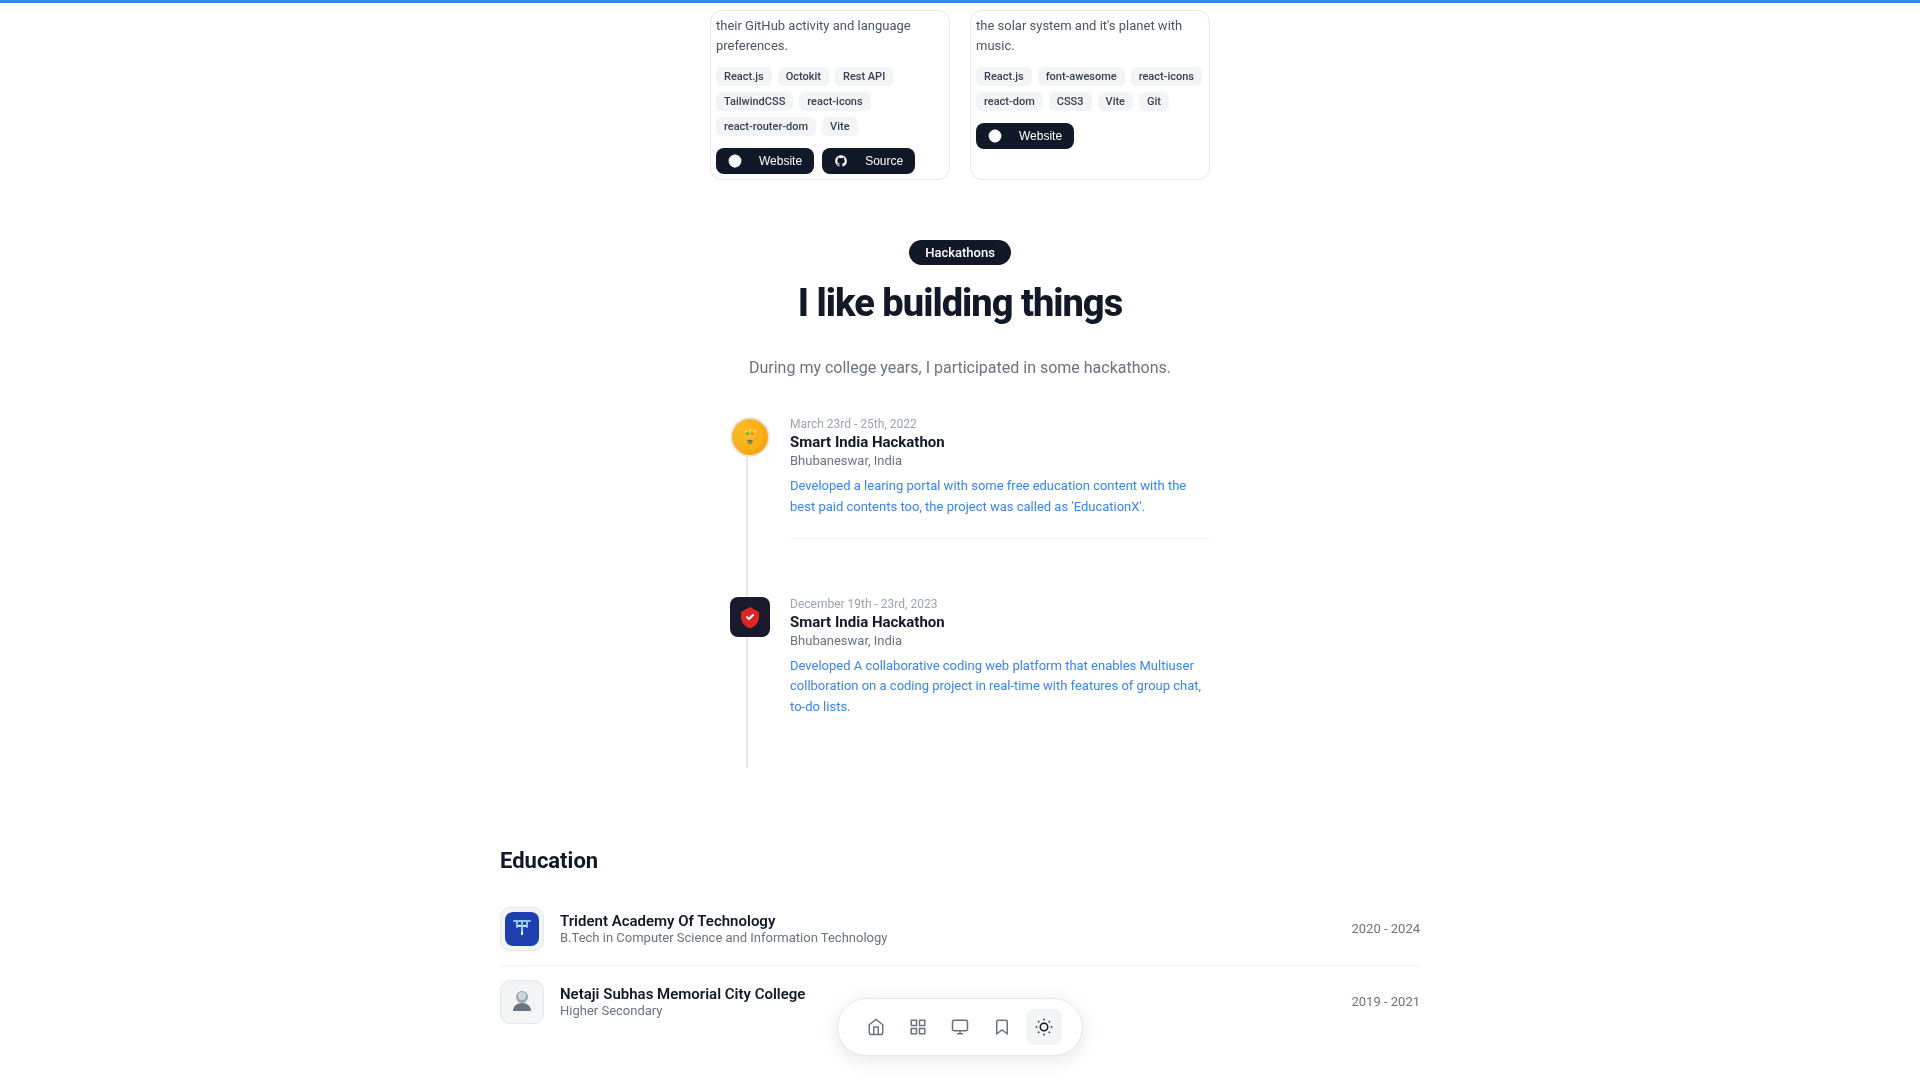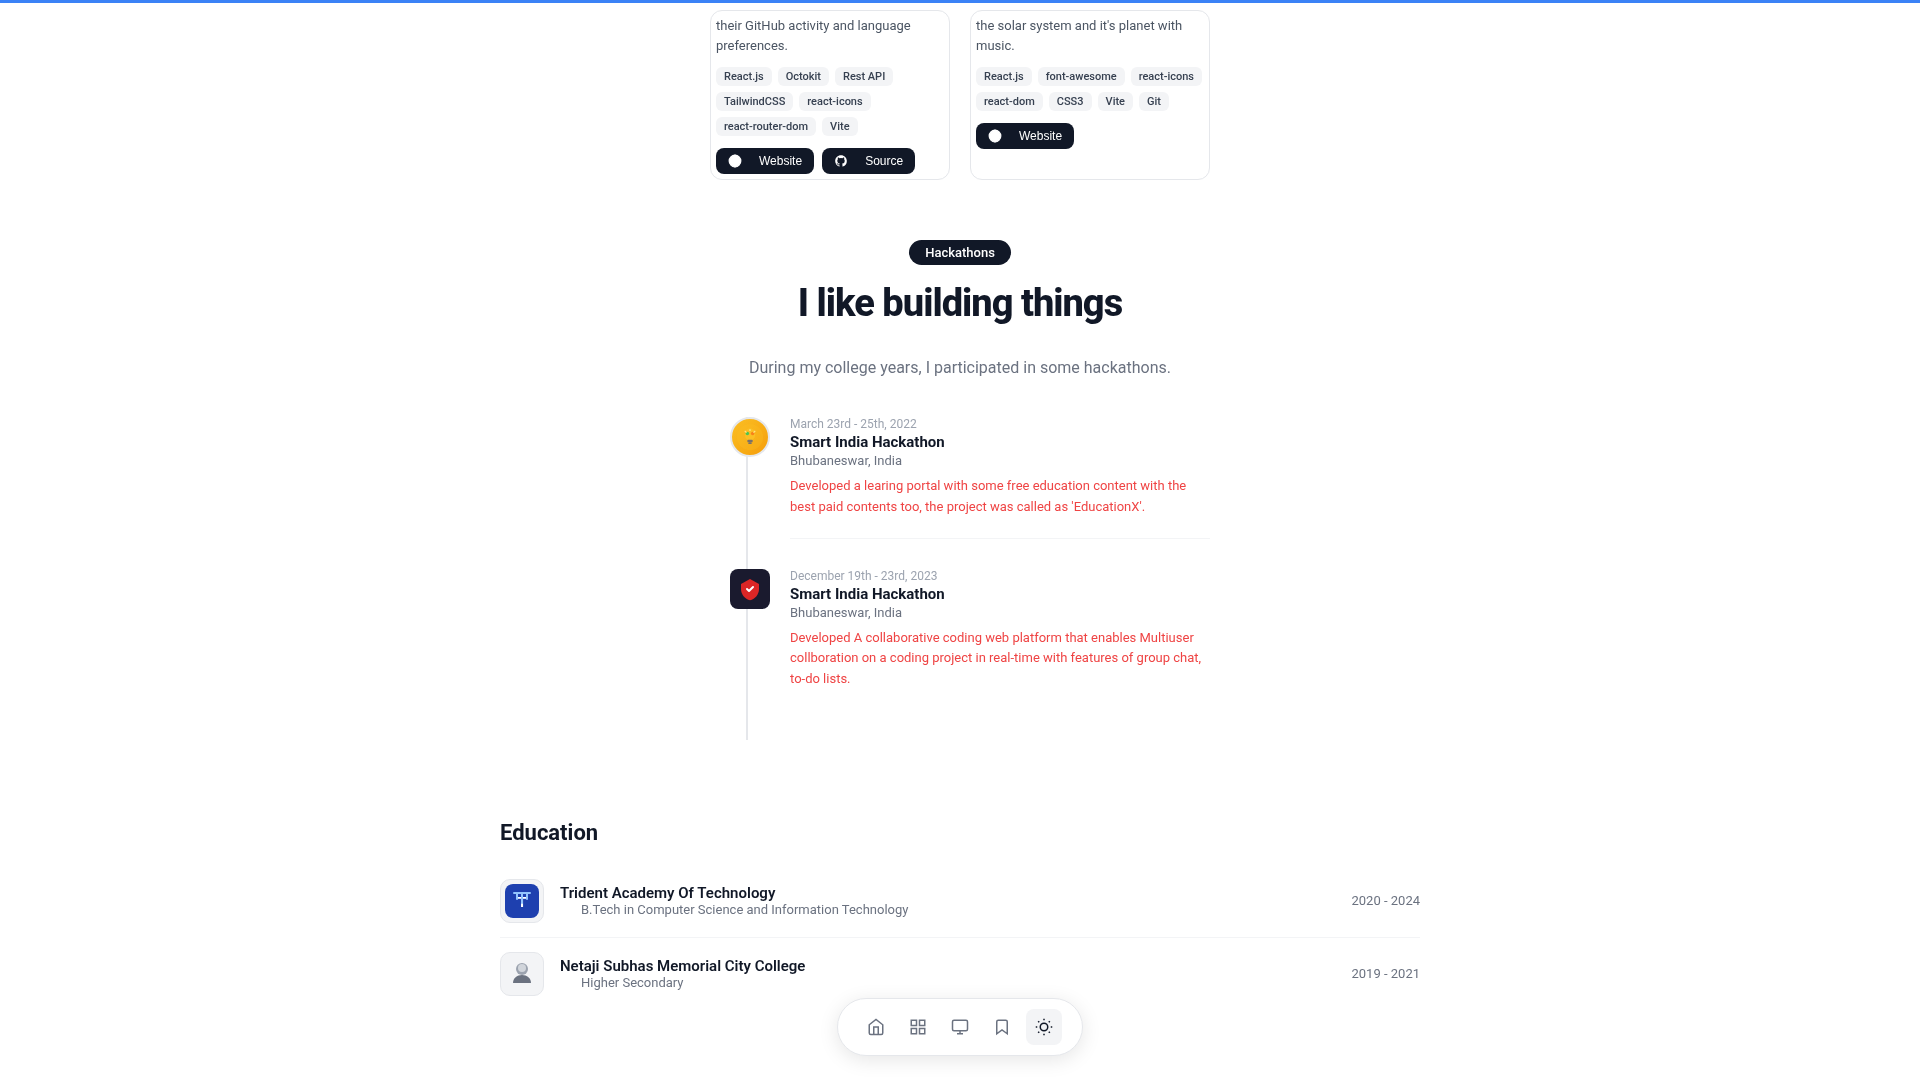--- a/index.html
+++ b/index.html
@@ -115,20 +115,21 @@
 
     
     .timeline {
       display: flex;
       flex-direction: column;
       position: relative;
       text-align: left;
       padding-left: 20px;
       max-width: 500px;
       margin: 0 auto;
+      gap: 28px;
     }
 
     .timeline::before {
       content: '';
       position: absolute;
       left: 36px;
       top: 0;
       bottom: 0;
       width: 2px;
       background: #e5e7eb;
@@ -191,21 +192,21 @@
     }
 
     .timeline-location {
       font-size: 13px;
       color: #6b7280;
       margin-bottom: 8px;
     }
 
     .timeline-desc {
       font-size: 13px;
-      color: #ef4444;
+      color: #3b82f6;
       line-height: 1.6;
     }
 
     
     .education-section {
       padding: 40px 0;
     }
 
     .edu-title {
       font-size: 22px;
@@ -246,21 +247,20 @@
 
     .edu-school {
       font-size: 15px;
       font-weight: 600;
       color: #111827;
     }
 
     .edu-degree {
       font-size: 13px;
       color: #6b7280;
-      margin-left: 21px;
     }
 
     .edu-years {
       font-size: 13px;
       color: #6b7280;
       white-space: nowrap;
     }
 
     
     .gadgets-section {

